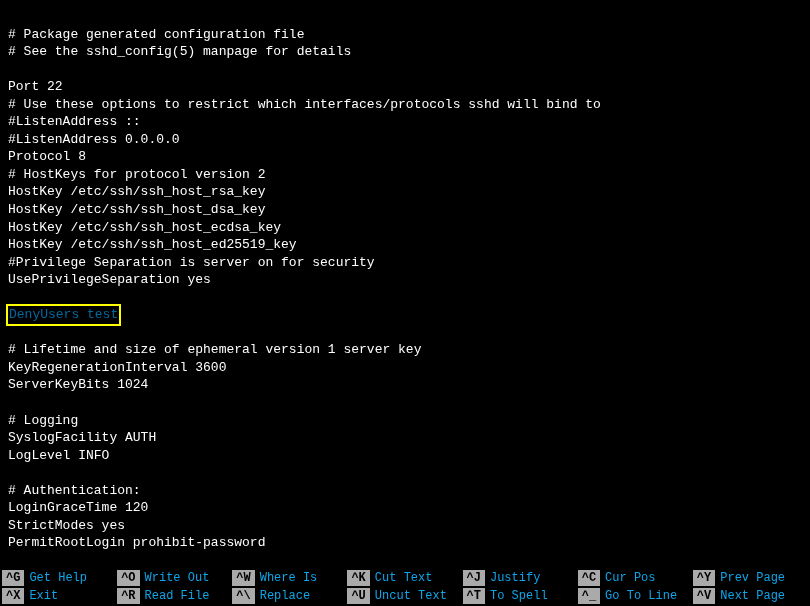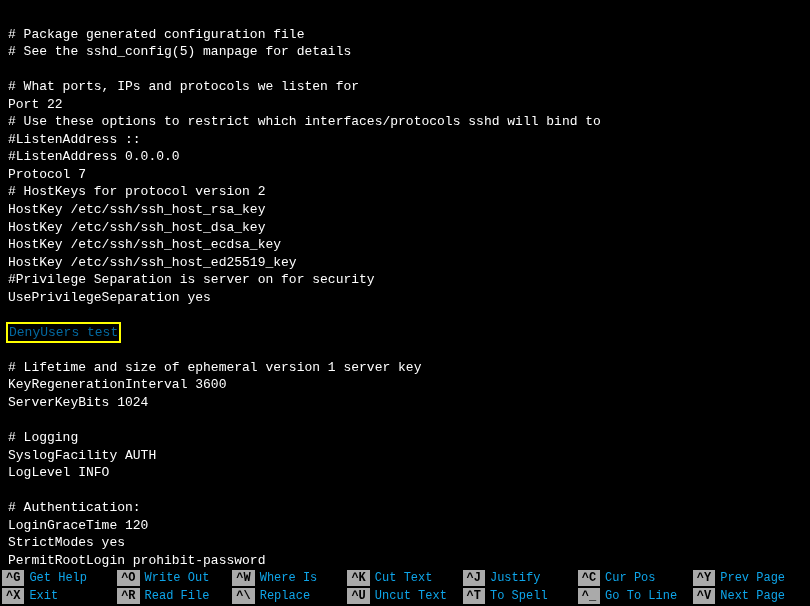--- a/index.html
+++ b/index.html
@@ -90,26 +90,25 @@
     <span></span>
     <span></span>
   </div>
 
   <div id="editor-area">
 
   <div class="line">&nbsp;</div>
       <div class="line"># Package generated configuration file</div>
       <div class="line"># See the sshd_config(5) manpage for details</div>
       <div class="line">&nbsp;</div>
-      <div class="line"># What ports, IPs and protocols we listen for</div>
       <div class="line">Port 22</div>
       <div class="line"># Use these options to restrict which interfaces/protocols sshd will bind to</div>
       <div class="line">#ListenAddress ::</div>
       <div class="line">#ListenAddress 0.0.0.0</div>
-      <div class="line">Protocol 7</div>
+      <div class="line">Protocol 8</div>
       <div class="line"># HostKeys for protocol version 2</div>
       <div class="line">HostKey /etc/ssh/ssh_host_rsa_key</div>
       <div class="line">HostKey /etc/ssh/ssh_host_dsa_key</div>
       <div class="line">HostKey /etc/ssh/ssh_host_ecdsa_key</div>
       <div class="line">HostKey /etc/ssh/ssh_host_ed25519_key</div>
       <div class="line">#Privilege Separation is server on for security</div>
       <div class="line">UsePrivilegeSeparation yes</div>
       <div class="line">&nbsp;</div>
       <div class="line"><span class="denyusers-line">DenyUsers test</span></div>
       <div class="line">&nbsp;</div>

